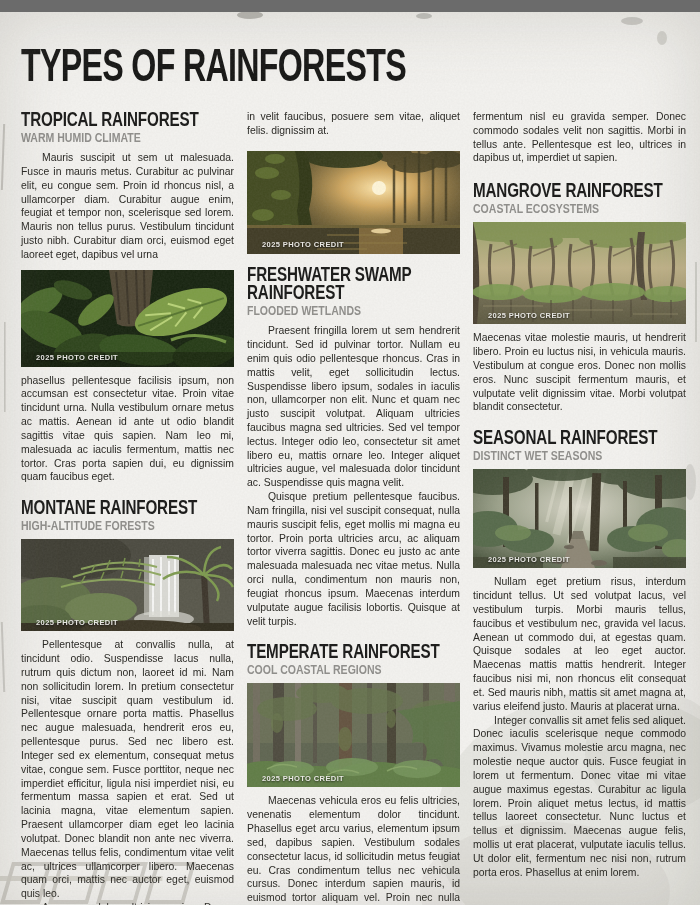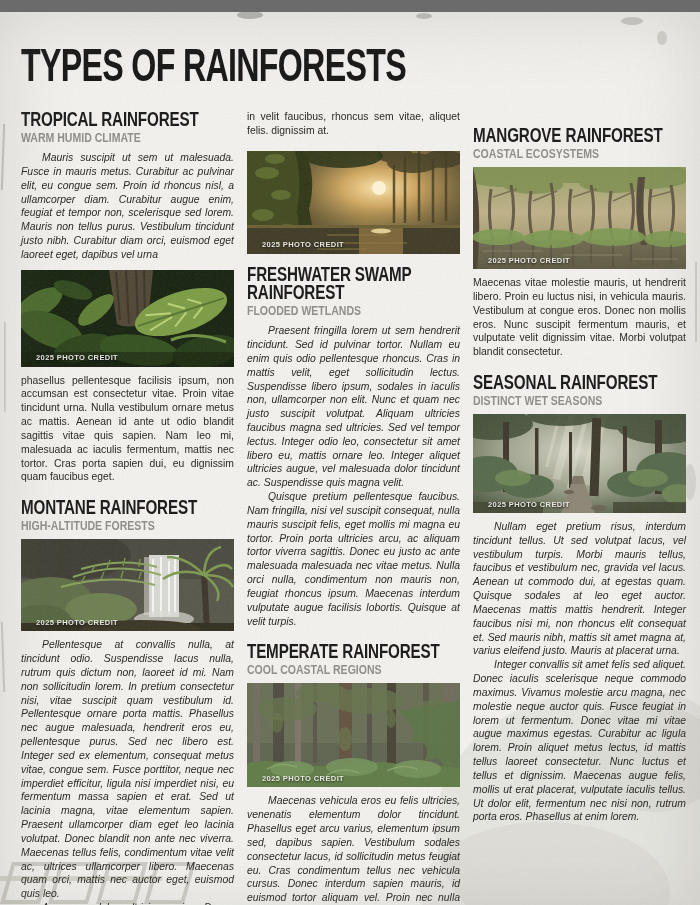--- a/index.html
+++ b/index.html
@@ -15,21 +15,21 @@
   .cols{display:flex;gap:13px;padding:0 17px 0 21px;margin-top:22px;}
   .col{width:213px;flex:0 0 213px;}
   h2.sec{font-size:19.5px;font-weight:700;line-height:.95;margin:0;color:#161615;letter-spacing:-.2px;
         display:block;width:128%;transform:scaleX(.78);transform-origin:0 0;}
   h3.sub{font-size:13.5px;font-weight:700;line-height:1;margin:2px 0 0;color:#8e8d8a;
         display:block;width:128%;transform:scaleX(.78);transform-origin:0 0;}
   section{display:block;}
   .col section + section{margin-top:14px;}
   p.body{margin:0;font-size:10.4px;line-height:1.33;text-align:justify;color:#24231f;}
   h3.sub + p.body, h3.sub + figure{margin-top:7px;}
-  p.ind{text-indent:21px;font-style:italic;}
+  p.ind{text-indent:21px;}
   figure.photo{position:relative;margin:8px 0 7px;line-height:0;}
   figure.photo svg{display:block;width:100%;}
   figcaption.credit{position:absolute;left:15px;bottom:5px;font-size:7.5px;font-weight:700;
         color:#f3f2ef;letter-spacing:.4px;line-height:1;text-shadow:0 1px 2px rgba(0,0,0,.7);opacity:.95;}
 </style>
 </head>
 <body>
 
 <div class="page">
 
@@ -127,21 +127,21 @@
             </svg>
             <figcaption class="credit">2025 PHOTO CREDIT</figcaption>
           </figure>
           <p class="body ind">Pellentesque at convallis nulla, at tincidunt odio. Suspendisse lacus nulla, rutrum quis dictum non, laoreet id mi. Nam non sollicitudin lorem. In pretium consectetur nisi, vitae suscipit quam vestibulum id. Pellentesque ornare porta mattis. Phasellus nec augue malesuada, hendrerit eros eu, pellentesque purus. Sed nec libero est. Integer sed ex elementum, consequat metus vitae, congue sem. Fusce porttitor, neque nec imperdiet efficitur, ligula nisi imperdiet nisi, eu fermentum massa sapien et erat. Sed ut lacinia magna, vitae elementum sapien. Praesent ullamcorper diam eget leo lacinia volutpat. Donec blandit non ante nec viverra. Maecenas tellus felis, condimentum vitae velit ac, ultrices ullamcorper libero. Maecenas quam orci, mattis nec auctor eget, euismod quis leo.</p>
           <p class="body ind">Aenean sodales ultricies varius. Donec vulputate, libero vitae dignissim placerat, nulla felis tempor orci, eget condimentum dolor nulla at nulla. Quisque rutrum mi ac tortor tincidunt fringilla nulla</p>
         </section>
       </div>
 
       <div class="col">
         <section>
-          <p class="body">in velit faucibus, rhoncus sem vitae, aliquet felis. dignissim at.</p>
+          <p class="body">in velit faucibus, posuere sem vitae, aliquet felis. dignissim at.</p>
           <figure class="photo" style="margin-top:13px;">
             <svg viewBox="0 0 213 103" height="103" preserveAspectRatio="none">
               <defs>
                 <linearGradient id="bg3" x1="0" y1="0" x2="1" y2="0">
                   <stop offset="0" stop-color="#37331f"></stop>
                     <stop offset=".55" stop-color="#7c6a3a"></stop>
                     <stop offset="1" stop-color="#5d5130"></stop>
                 </linearGradient>
                 <radialGradient id="sun3" cx=".62" cy=".36" r=".5">
                   <stop offset="0" stop-color="#ffe9b0"></stop>
@@ -230,20 +230,21 @@
               </g>
             </svg>
             <figcaption class="credit">2025 PHOTO CREDIT</figcaption>
           </figure>
           <p class="body ind">Maecenas vehicula eros eu felis ultricies, venenatis elementum dolor tincidunt. Phasellus eget arcu varius, elementum ipsum sed, dapibus sapien. Vestibulum sodales consectetur lacus, id sollicitudin metus feugiat eu. Cras condimentum tellus nec vehicula cursus. Donec interdum sapien mauris, id euismod tortor aliquam vel. Proin nec nulla facilisis, pulvinar libero et, tempor est. Aenean risus orci, venenatis nec semper vitae, convallis a ligula. In</p>
         </section>
       </div>
 
       <div class="col">
         <section>
+          <p class="body">fermentum nisl eu gravida semper. Donec commodo sodales velit non sagittis. Morbi in tellus ante. Pellentesque est leo, ultrices in dapibus ut, imperdiet ut sapien.</p>
           <h2 class="sec" style="margin-top:16px;">MANGROVE RAINFOREST</h2>
           <h3 class="sub">COASTAL ECOSYSTEMS</h3>
           <figure class="photo">
             <svg viewBox="0 0 213 102" height="102" preserveAspectRatio="none">
               <defs>
                 <linearGradient id="bg5" x1="0" y1="0" x2="0" y2="1">
                   <stop offset="0" stop-color="#97a068"></stop>
                     <stop offset=".45" stop-color="#c0b288"></stop>
                     <stop offset=".7" stop-color="#a99e74"></stop>
                   <stop offset=".73" stop-color="#6f6a50"></stop>

